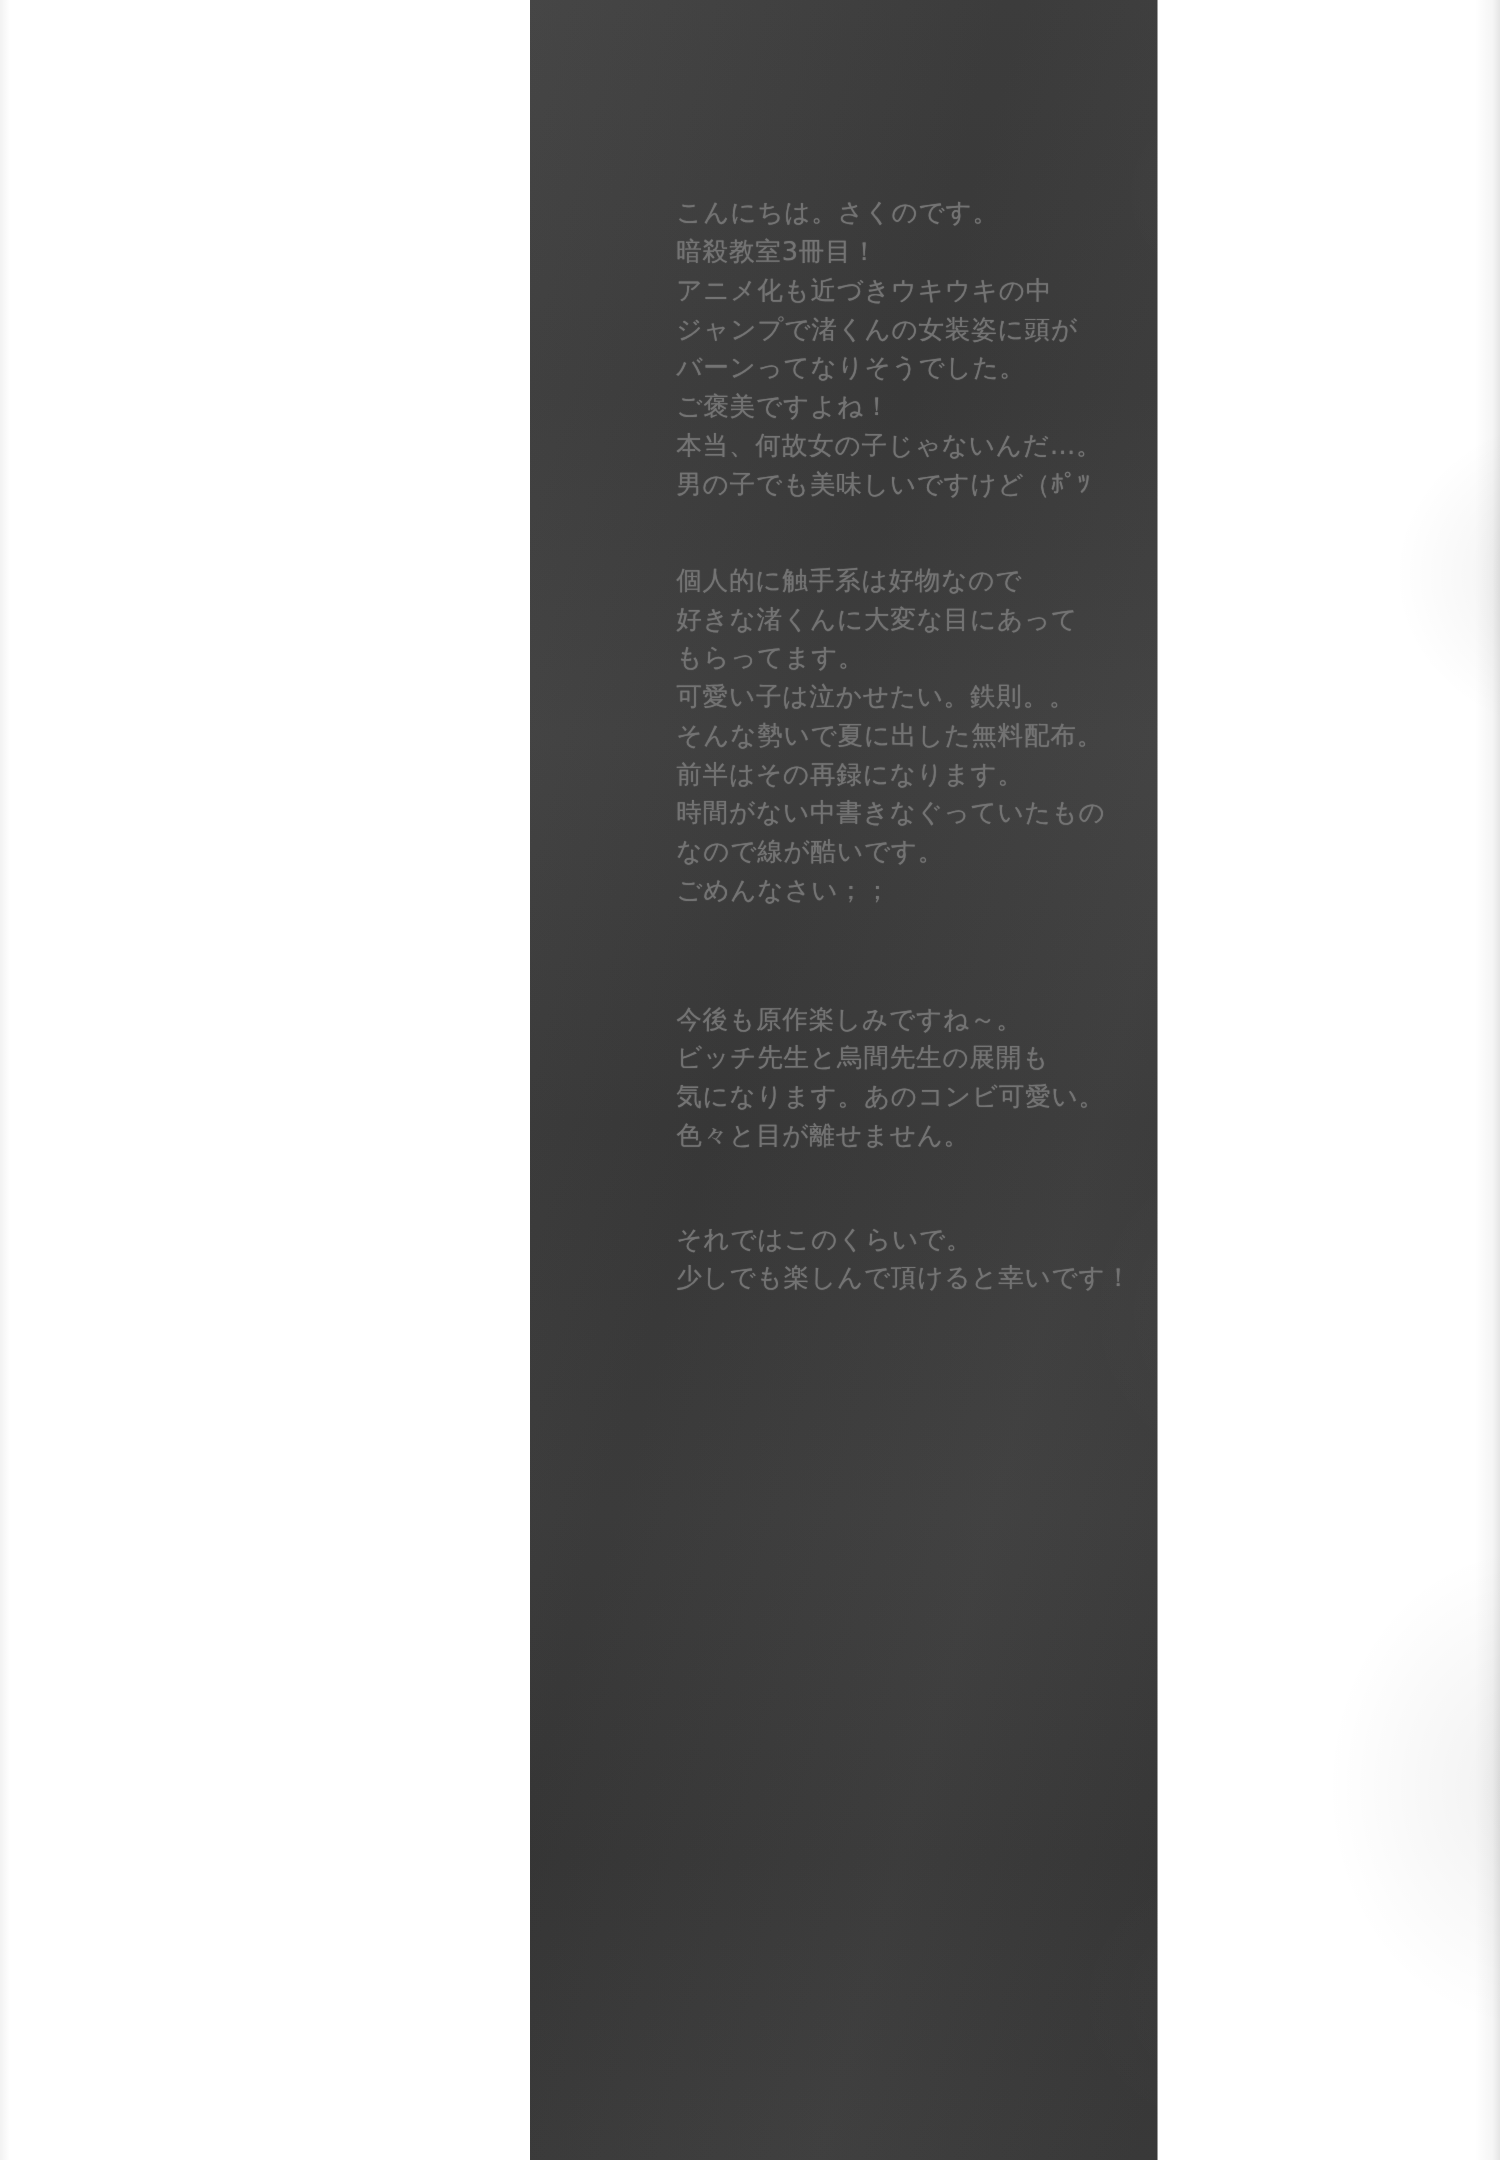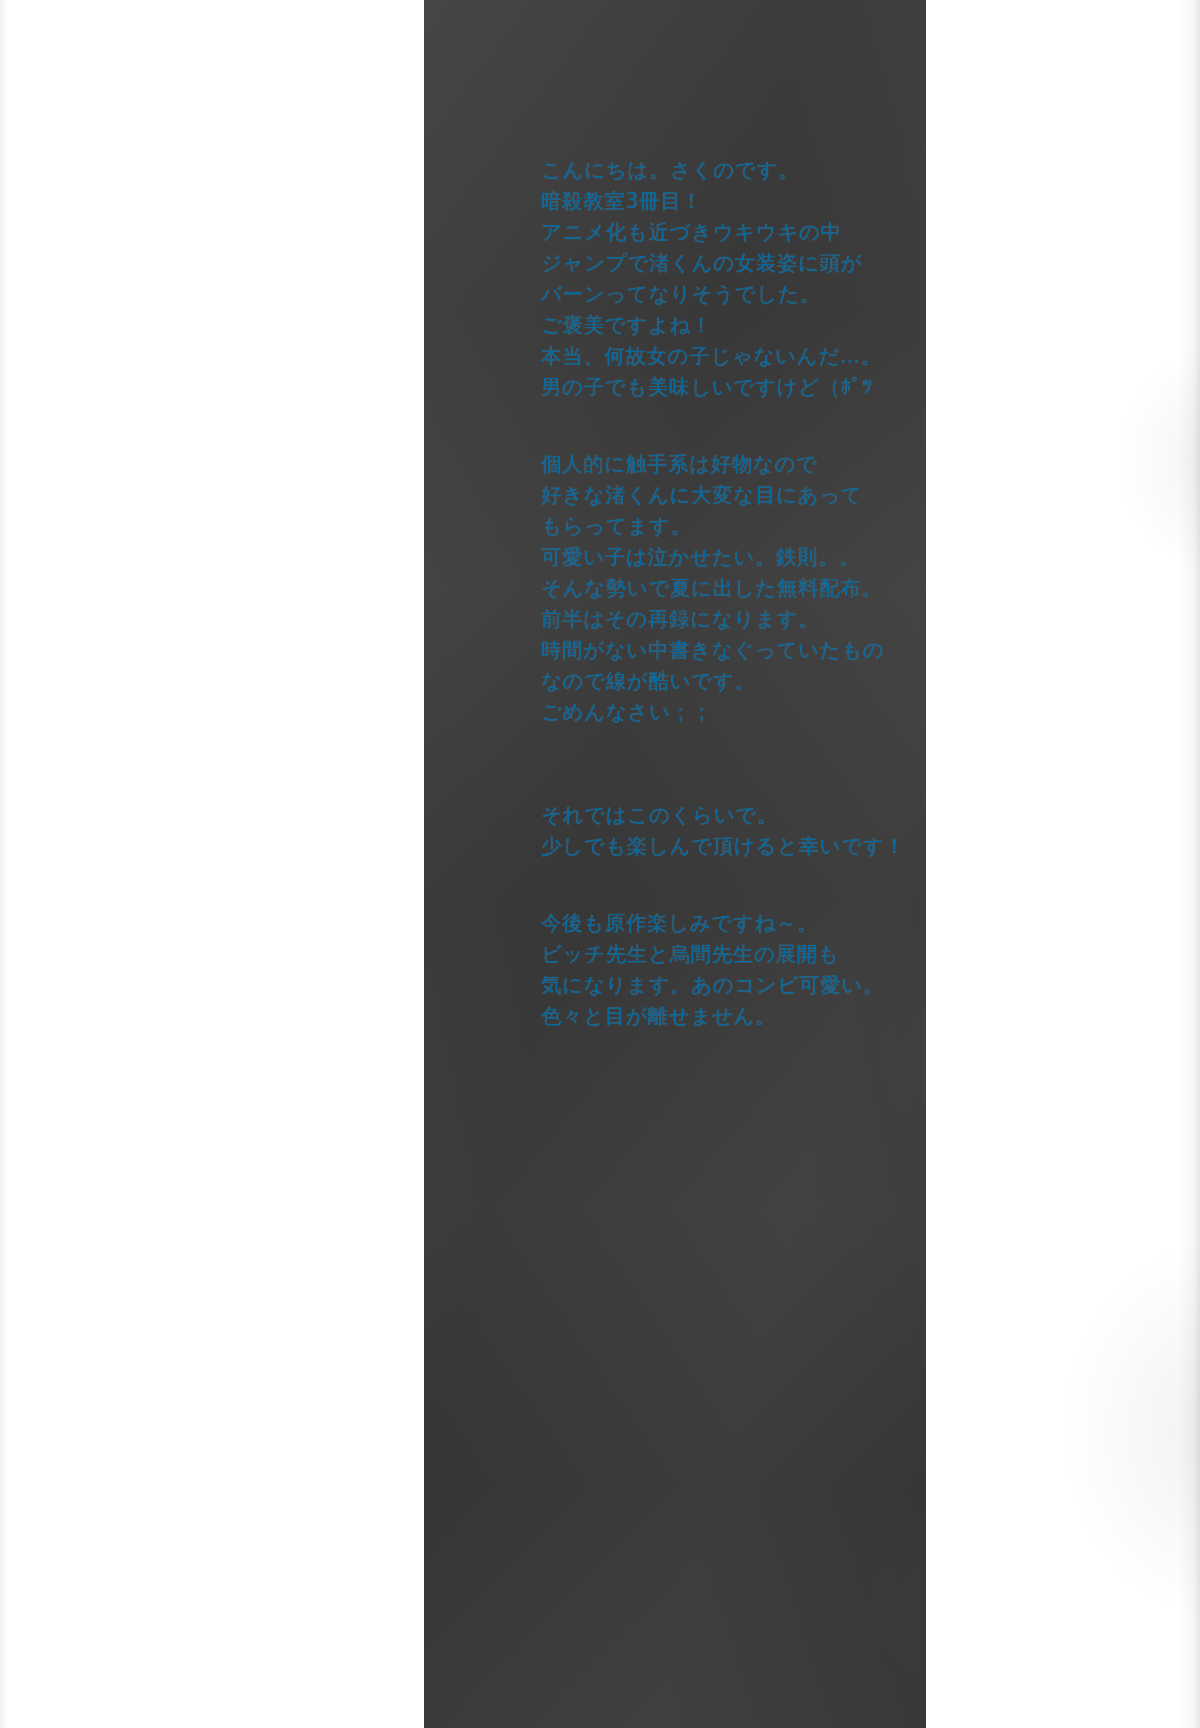--- a/index.html
+++ b/index.html
@@ -59,21 +59,21 @@
     left: 0; top: 0;
     width: 8px; height: 1728px;
     background: linear-gradient(270deg, rgba(0,0,0,0.0) 0%, rgba(0,0,0,0.05) 100%);
   }
 
   .afterword {
     position: absolute;
     left: 541px;
     top: 155px;
     width: 420px;
-    color: #0369a1;
+    color: #737373;
     font-family: "DejaVu Sans", sans-serif;
     font-size: 20.5px;
     line-height: 31px;
     letter-spacing: 0.6px;
     text-shadow: 0 0 1px rgba(255,255,255,0.25);
   }
   .para {
     margin: 0 0 46px 0;
     white-space: pre-line;
   }
@@ -108,22 +108,22 @@
 男の子でも美味しいですけど（ﾎﾟﾂ</p>
     <p class="para para-2">個人的に触手系は好物なので
 好きな渚くんに大変な目にあって
 もらってます。
 可愛い子は泣かせたい。鉄則。。
 そんな勢いで夏に出した無料配布。
 前半はその再録になります。
 時間がない中書きなぐっていたもの
 なので線が酷いです。
 ごめんなさい；；</p>
-    <p class="para para-4">それではこのくらいで。
-少しでも楽しんで頂けると幸いです！</p>
     <p class="para para-3">今後も原作楽しみですね～。
 ビッチ先生と烏間先生の展開も
 気になります。あのコンビ可愛い。
 色々と目が離せません。</p>
+    <p class="para para-4">それではこのくらいで。
+少しでも楽しんで頂けると幸いです！</p>
   </div>
 
   <div class="page-edge"></div>
 </div>
 
 </body></html>

